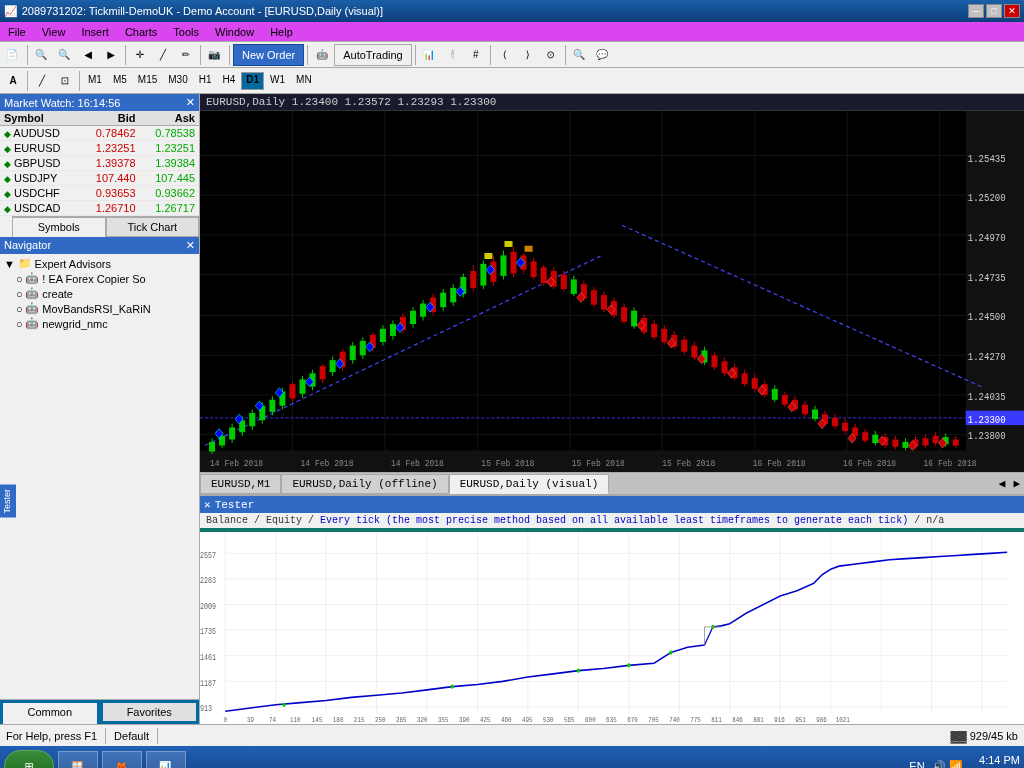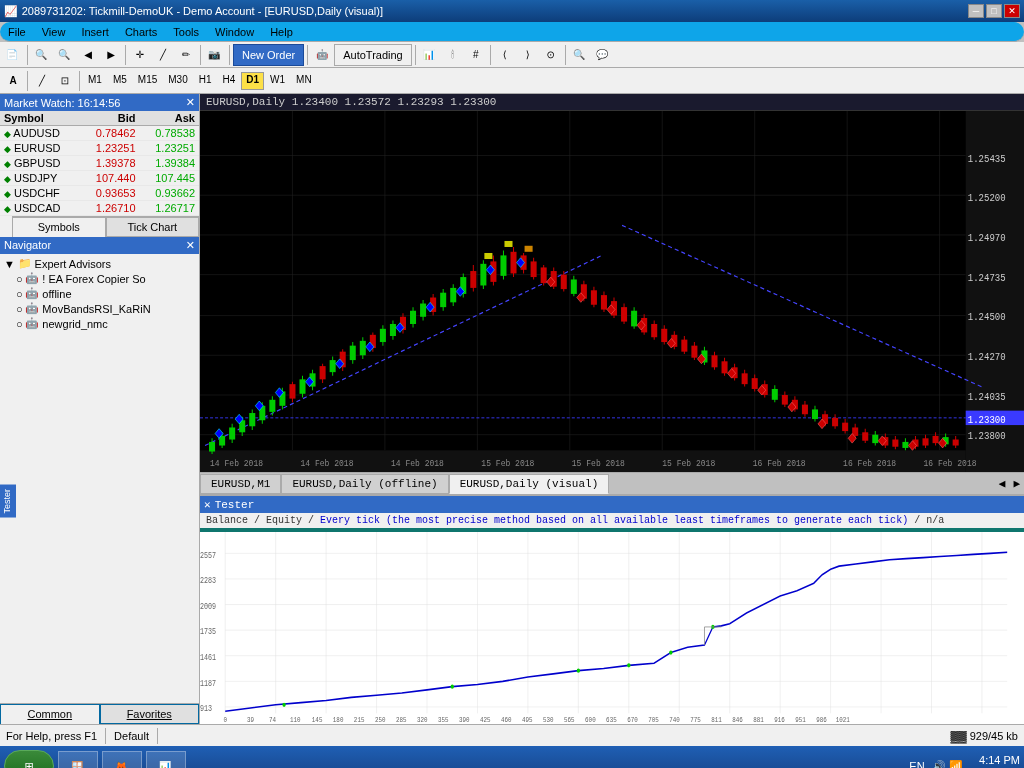--- a/index.html
+++ b/index.html
@@ -18,26 +18,25 @@
     }
     #titlebar-left { display: flex; align-items: center; gap: 4px; }
     #titlebar-right { display: flex; gap: 2px; }
     .title-btn {
       width: 16px; height: 14px; background: #c0c0c0; border: 1px solid #888;
       display: flex; align-items: center; justify-content: center; font-size: 9px; cursor: pointer;
     }
 
     
     #menubar {
-      background: #0ea5e9;
+      background: #d946ef;
       height: 20px;
       display: flex;
       align-items: center;
       border-bottom: 1px solid #aaa;
-      border-radius: 10px;
     }
     .menu-item {
       padding: 2px 8px;
       cursor: pointer;
       font-size: 11px;
     }
 
     
     .toolbar-row {
       background: #f0f0f0;
@@ -64,21 +63,21 @@
       padding: 2px 8px; height: 22px; font-size: 11px; cursor: pointer;
     }
     .tb-auto-trading {
       background: #f0f0f0; border: 1px solid #aaa;
       padding: 2px 8px; height: 22px; font-size: 11px; cursor: pointer;
     }
     .timeframe-btn {
       padding: 1px 4px; height: 18px; font-size: 10px;
       background: #f0f0f0; border: 1px solid transparent; cursor: pointer;
     }
-    .timeframe-btn.active { background: #fde047; border-color: #999; font-weight: bold; }
+    .timeframe-btn.active { background: #0369a1; border-color: #999; font-weight: bold; }
 
     
     #main-layout {
       display: flex;
       height: calc(768px - 22px - 20px - 26px - 26px - 22px - 22px);
     }
 
     
     #left-panel {
       width: 200px;
@@ -148,22 +147,22 @@
     #navigator-content { flex: 1; overflow-y: auto; padding: 2px; }
     .nav-item {
       display: flex; align-items: center; gap: 3px;
       padding: 1px 2px; cursor: pointer; font-size: 11px;
     }
     .nav-sub { padding-left: 14px; }
     .nav-tabs {
       display: flex; border-top: 1px solid #aaa;
     }
     .nav-tab {
-      flex: 1; text-align: center; padding: 3px; border: 1px solid #0369a1;
-      background: #e0e0e0; cursor: pointer; font-size: 11px; text-decoration: underline;
+      flex: 1; text-align: center; padding: 3px; border: 3px solid #0369a1;
+      background: #e0e0e0; cursor: pointer; font-size: 11px;
     }
     .nav-tab.active { background: #f0f0f0; border-bottom: none; }
 
     
     #chart-area {
       flex: 1;
       background: #000;
       position: relative;
       display: flex;
       flex-direction: column;
@@ -432,21 +431,21 @@
           <span>Expert Advisors</span>
         </div>
         <div class="nav-item nav-sub">
           <span>○</span>
           <span>🤖</span>
           <span>! EA Forex Copier So</span>
         </div>
         <div class="nav-item nav-sub">
           <span>○</span>
           <span>🤖</span>
-          <span>offline</span>
+          <span>create</span>
         </div>
         <div class="nav-item nav-sub">
           <span>○</span>
           <span>🤖</span>
           <span>MovBandsRSI_KaRiN</span>
         </div>
         <div class="nav-item nav-sub">
           <span>○</span>
           <span>🤖</span>
           <span>newgrid_nmc</span>

